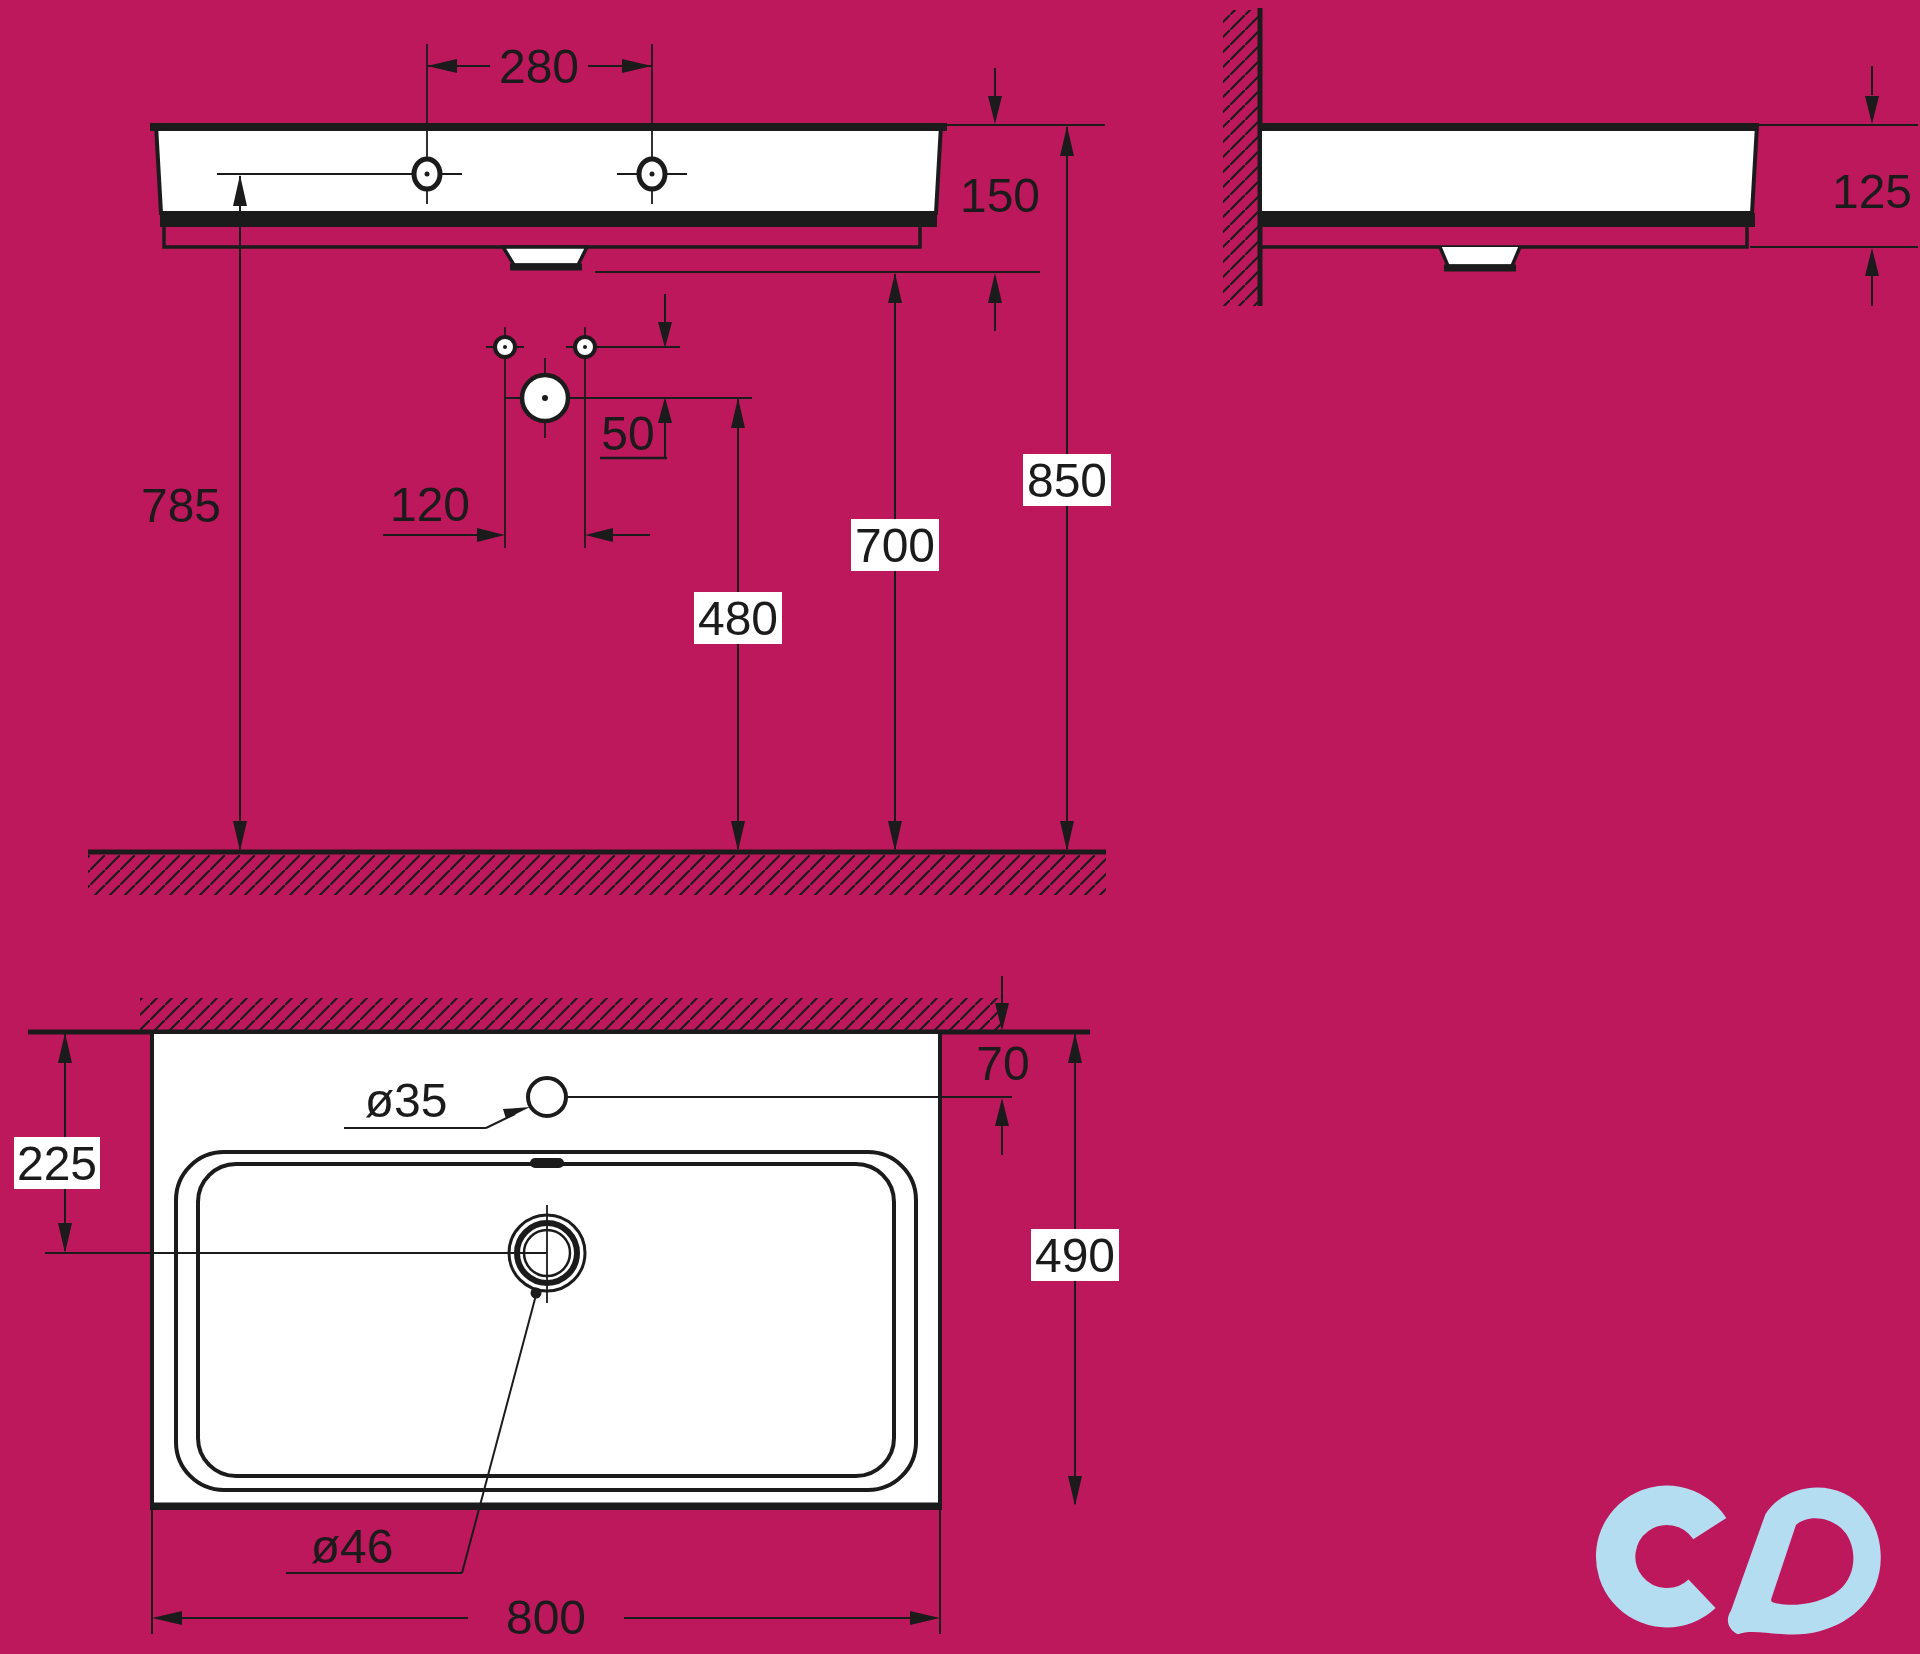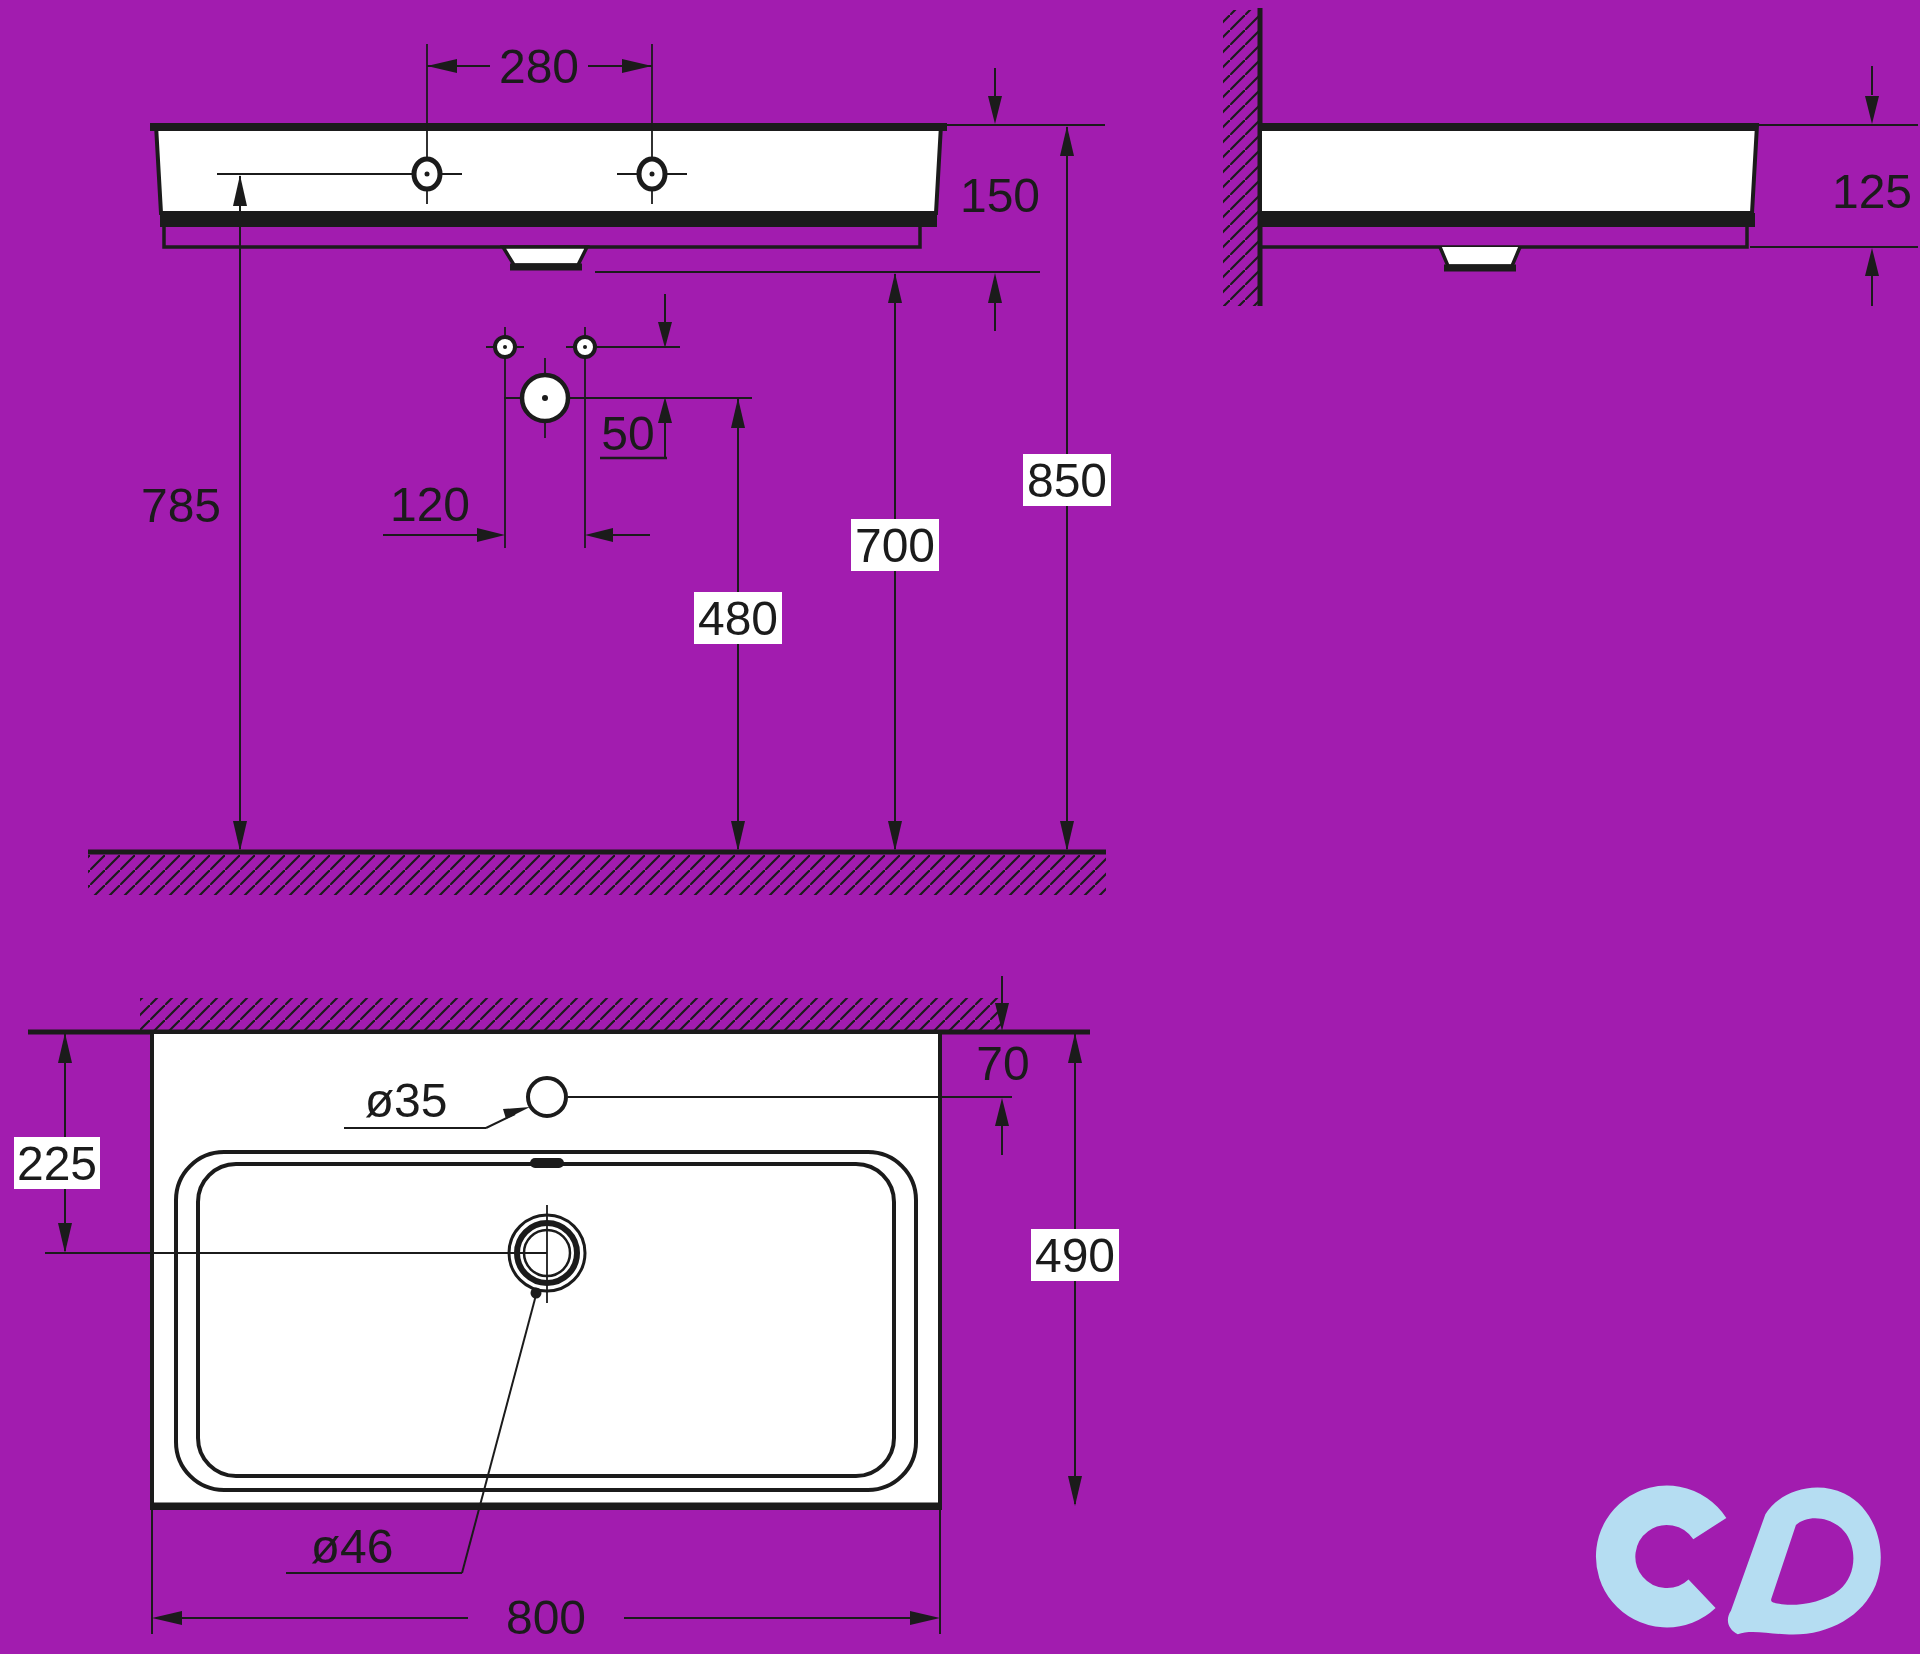--- a/index.html
+++ b/index.html
@@ -1,16 +1,16 @@
 <!DOCTYPE html>
 <html><head>
 <meta charset="utf-8">
 <style>
   html,body{margin:0;padding:0;background:#fff;}
-  .canvas{position:relative;width:1920px;height:1654px;background:#a21caf;overflow:hidden;}
+  .canvas{position:relative;width:1920px;height:1654px;background:#be185d;overflow:hidden;}
   svg{display:block;}
   .lbl{font-family:"Liberation Sans","DejaVu Sans",sans-serif;font-size:48px;fill:#1b1b1b;text-anchor:middle;}
   .ln{stroke:#1b1b1b;fill:none;}
   .fillk{fill:#1b1b1b;stroke:none;}
   .wht{fill:#ffffff;stroke:none;}
 </style>
 </head>
 <body>
 
 <div class="canvas">

